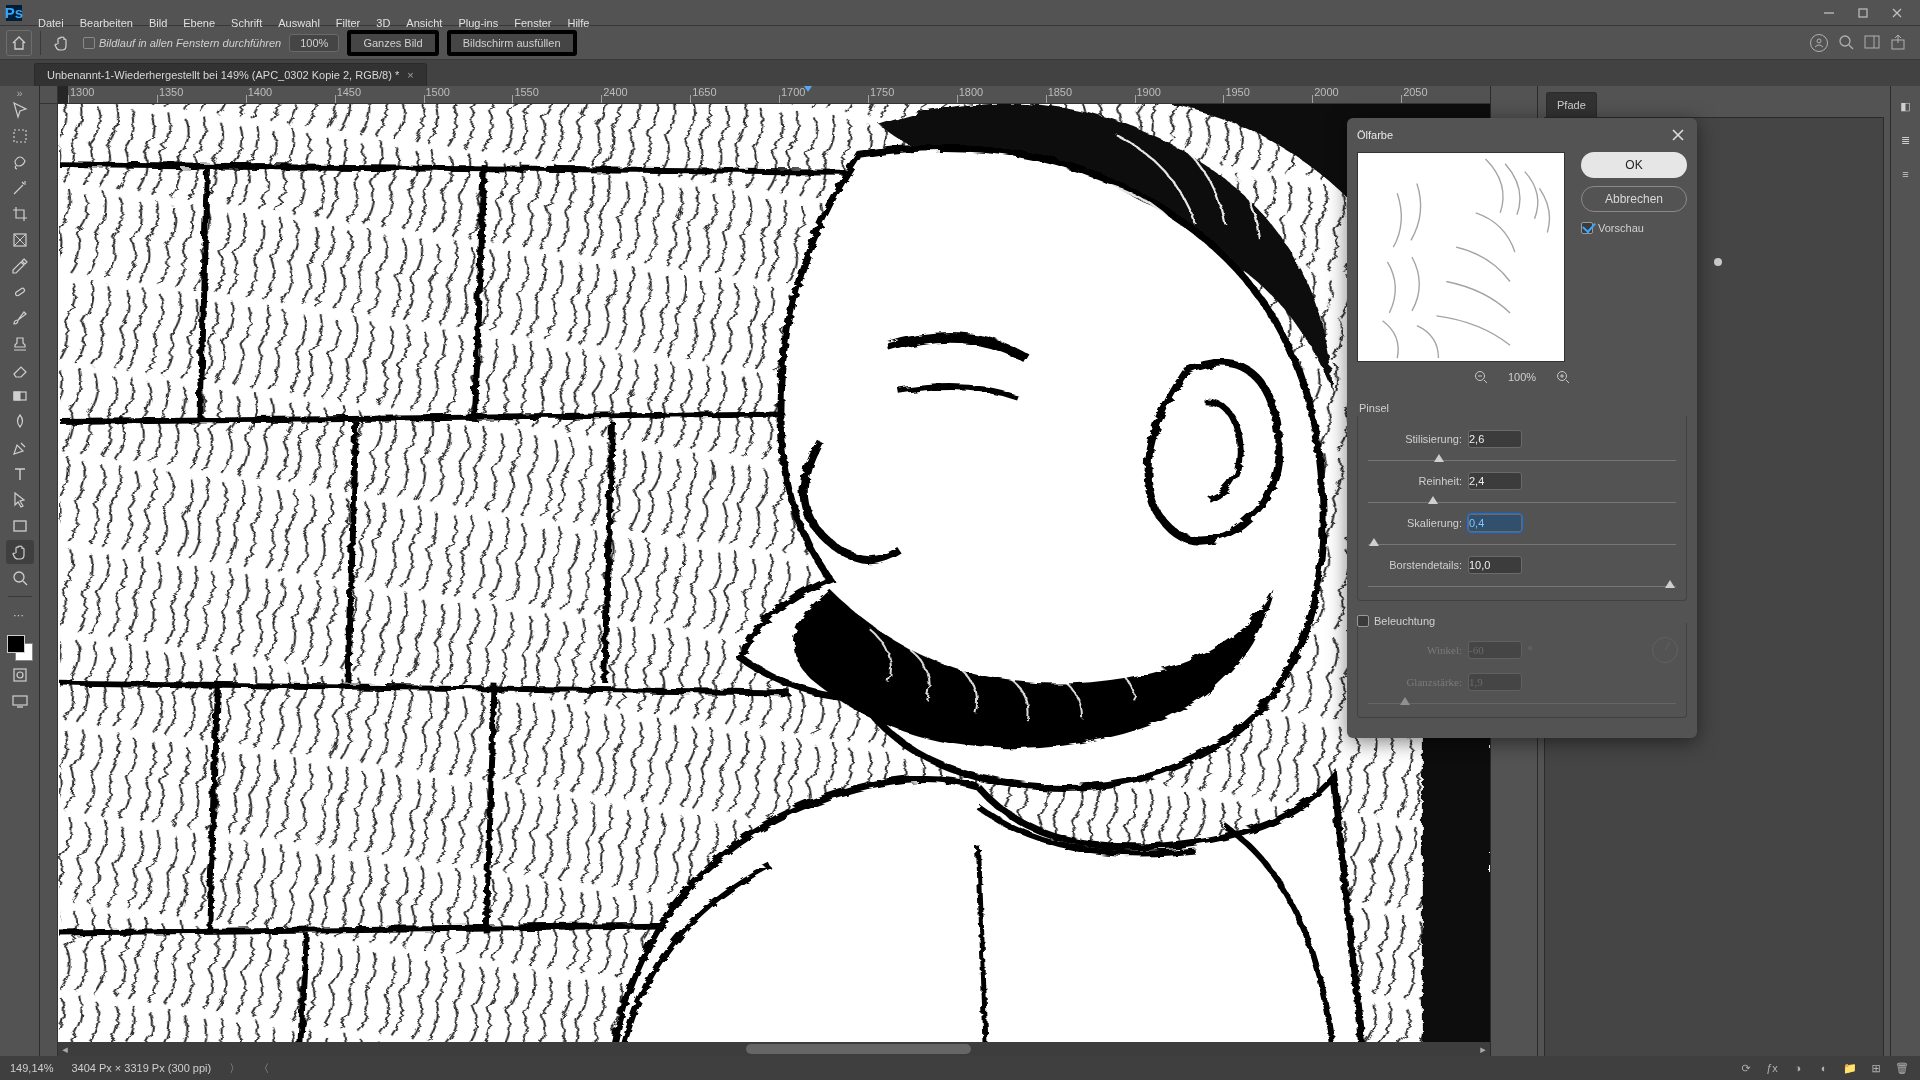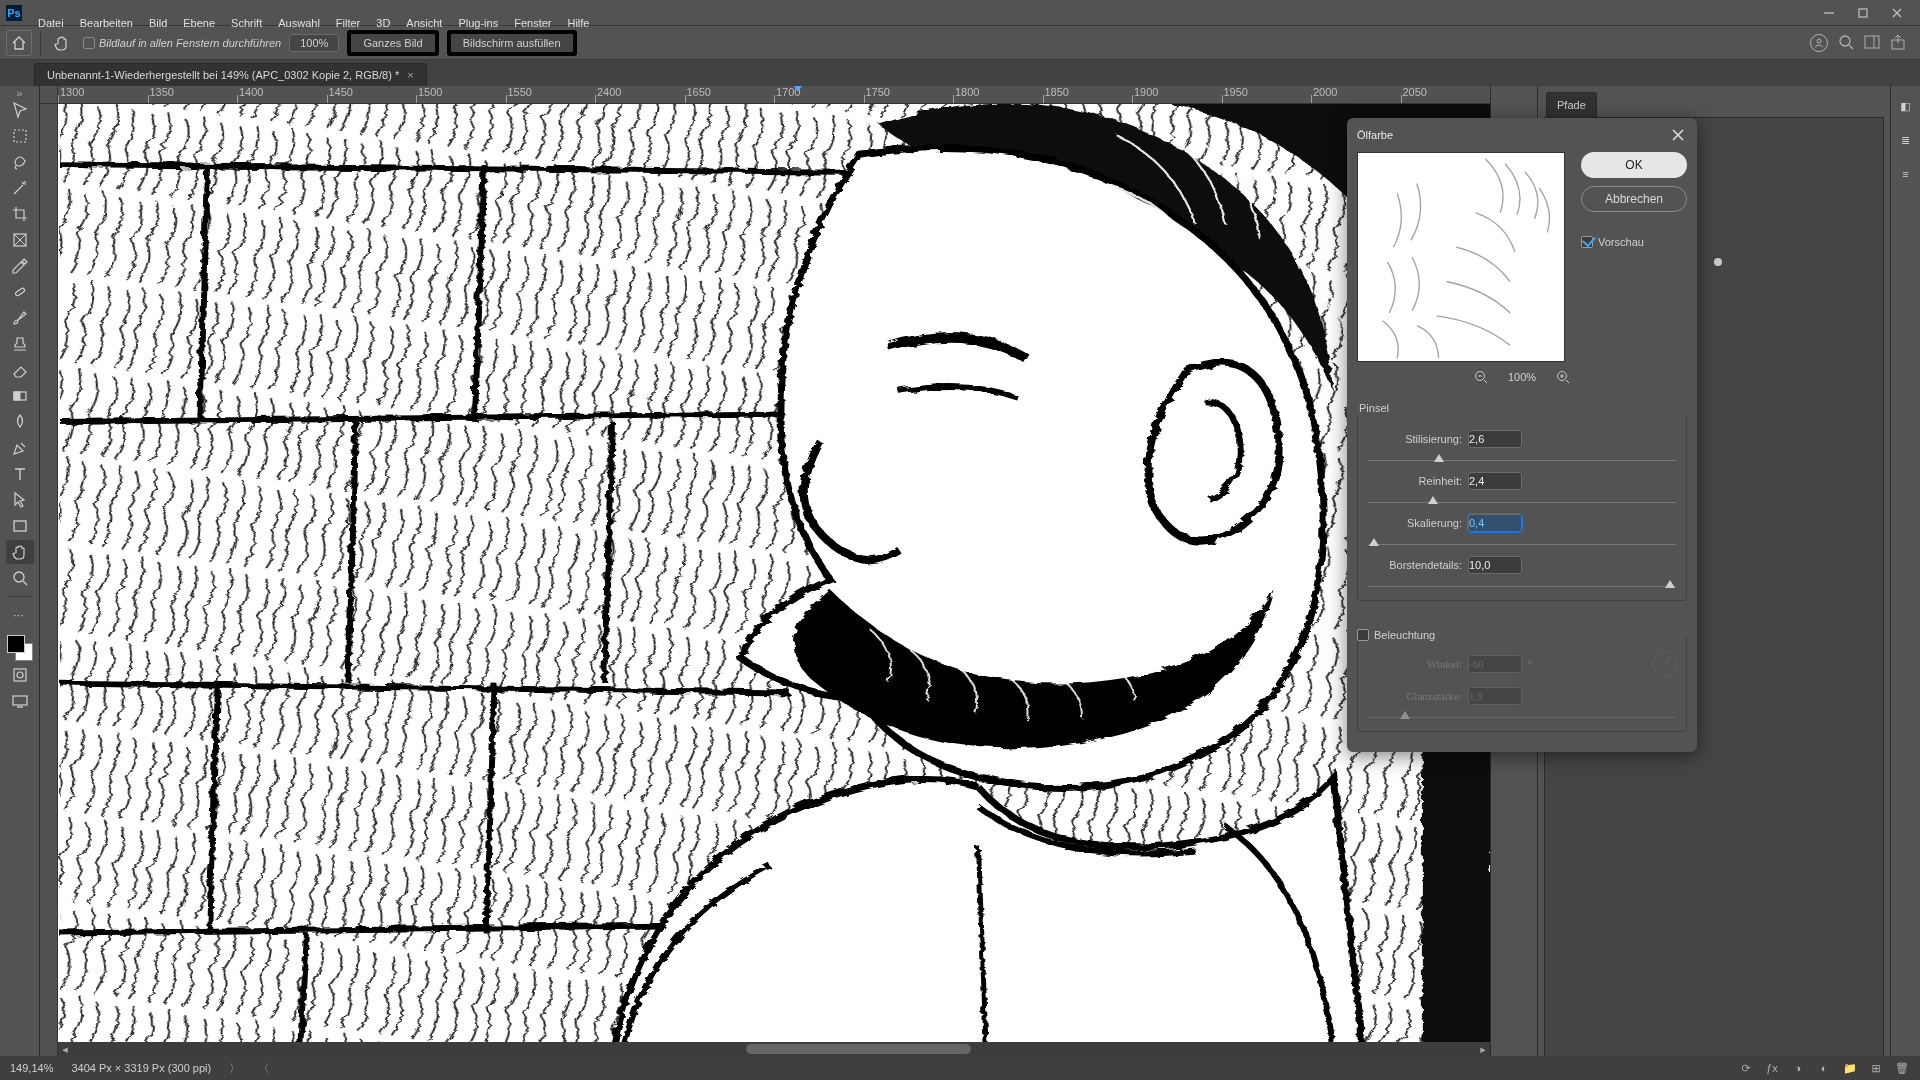--- a/index.html
+++ b/index.html
@@ -1,20 +1,20 @@
 <!DOCTYPE html>
 <html><head>
 <meta charset="utf-8">
 <style>
 * { margin: 0; padding: 0; box-sizing: border-box; font-family: "Segoe UI", Arial, sans-serif; font-size: 11px; user-select: none; }
 body { width: 1920px; height: 1080px; background: #323232; overflow: hidden; color: #d0d0d0; }
 
 
 #menubar { height: 25px; background: #535353; display: flex; align-items: center; padding: 0 6px; }
-#menubar .ps-logo { width: 16px; height: 16px; background: #001e36; color: #31a8ff; display: flex; align-items: center; justify-content: center; font-weight: bold; font-size: 11px; margin-right: 8px; }
+#menubar .ps-logo { width: 16px; height: 16px; background: #001e36; color: #31a8ff; display: flex; align-items: center; justify-content: center; font-weight: bold; font-size: 15px; margin-right: 8px; }
 #menubar .menu-item { padding: 0 8px; line-height: 25px; color: #e0e0e0; cursor: default; margin-top: 22px; }
 #menubar .spacer { flex: 1; }
 #menubar .win-btn { width: 34px; height: 25px; display: flex; align-items: center; justify-content: center; color: #c0c0c0; }
 #menubar .win-btn svg { stroke: #c0c0c0; fill: none; }
 
 
 #optbar { height: 35px; background: #535353; border-top: 1px solid #383838; border-bottom: 1px solid #383838; display: flex; align-items: center; padding: 0 6px; gap: 8px; }
 #optbar .home-btn { width: 26px; height: 26px; border: 1px solid #6e6e6e; border-radius: 3px; display:flex; align-items:center; justify-content:center; }
 #optbar .tool-icon { width: 26px; height: 26px; display:flex; align-items:center; justify-content:center; }
 #optbar .checkbox { display:flex; align-items:center; gap:4px; color:#d0d0d0;font-style:italic; }
@@ -37,21 +37,21 @@
 #toolbox .toolbtn { width:28px; height:24px; display:flex; align-items:center; justify-content:center; border-radius:3px; }
 #toolbox .toolbtn svg { stroke:#cfcfcf; fill:none; }
 #toolbox .toolbtn.sel { background:#3f3f3f; }
 #toolbox .swatch { margin-top:6px; position:relative; width:26px; height:26px; }
 #toolbox .swatch .fg{ position:absolute; top:0; left:0; width:18px;height:18px;background:#000;border:1px solid #ccc;}
 #toolbox .swatch .bg{ position:absolute; bottom:0; right:0; width:18px;height:18px;background:#fff;border:1px solid #888;}
 #toolbox .divider { width:24px;height:1px;background:#3a3a3a;margin:4px 0;}
 
 
 #canvas-area { flex:1; background:#262626; position:relative; overflow:hidden; }
-#ruler-h { position:absolute; top:0; left:18px; right:0; height:18px; background:#525252; border-bottom:1px solid #333; display:flex; color:#bcbcbc; font-size:9px; align-items:flex-end; }
+#ruler-h { position:absolute; top:0; left:28px; right:0; height:18px; background:#525252; border-bottom:1px solid #333; display:flex; color:#bcbcbc; font-size:9px; align-items:flex-end; }
 #ruler-h .tick { flex:1; position:relative; padding-left:2px; height:100%; }
 #ruler-h .tick:before { content:""; position:absolute; left:0; bottom:0; width:1px; height:8px; background:#a0a0a0; }
 #ruler-v { position:absolute; top:18px; left:0; bottom:0; width:18px; background:#525252; border-right:1px solid #333;}
 #ruler-corner { position:absolute; top:0; left:0; width:18px; height:18px; background:#525252; border-right:1px solid #333; border-bottom:1px solid #333;}
 #canvas-img { position:absolute; top:18px; left:18px; right:0; bottom:14px; background:#fff; }
 #canvas-img svg { width:100%; height:100%; }
 #hscroll { position:absolute; bottom:0; left:18px; right:0; height:14px; background:#3d3d3d; display:flex; align-items:center;}
 #hscroll .arrow{ width:14px;height:14px;display:flex;align-items:center;justify-content:center;color:#aaa;}
 #hscroll .track{ flex:1; height:14px; position:relative;}
 #hscroll .thumb{ position:absolute; top:2px; height:10px; left:48%; width:16%; background:#666; border-radius:5px;}
@@ -75,21 +75,21 @@
 #dlg .titlebar{ display:flex; align-items:center; padding:8px 10px; font-size:12px;}
 #dlg .titlebar .title{ flex:1; color:#e8e8e8; }
 #dlg .titlebar .close{ width:18px;height:18px; display:flex;align-items:center;justify-content:center; color:#ddd;}
 #dlg .body{ padding:0 10px 14px; }
 #dlg .row{ display:flex; gap:16px; }
 #dlg .preview{ width:208px; height:210px; background:#fff; border:1px solid #333; position:relative; overflow:hidden;}
 #dlg .preview svg { width:100%; height:100%; }
 #dlg .side{ flex:1; display:flex; flex-direction:column; gap:8px; }
 #dlg .ps-btn-primary{ background:#e6e6e6; color:#222; border:none; border-radius:14px; padding:6px 0; text-align:center; font-size:12px;}
 #dlg .ps-btn{ background:#535353; color:#d8d8d8; border:1px solid #8a8a8a; border-radius:14px; padding:5px 0; text-align:center; font-size:12px;}
-#dlg .chk{ display:flex; align-items:center; gap:5px; margin-top:16px;}
+#dlg .chk{ display:flex; align-items:center; gap:5px; margin-top:2px;}
 #dlg .chk .box{ width:12px;height:12px; border:1px solid #999; background:#3b3b3b; position:relative; border-radius:2px;}
 #dlg .chk.checked .box:after{ content:""; position:absolute; left:1px; top:-1px; width:10px; height:6px; border-left:2px solid #3ba7ff; border-bottom:2px solid #3ba7ff; transform:rotate(-48deg);}
 #dlg .zoomrow{ display:flex; justify-content:center; gap:18px; padding:6px 0; align-items:center;}
 #dlg .zbtn{ width:18px;height:18px;display:flex;align-items:center;justify-content:center; color:#cacaca;}
 #dlg .group{ padding:6px 0;}
 #dlg .group .gname{ font-size:11px; margin:4px 0 6px 2px;}
 #dlg .param{ display:flex; align-items:center; margin:6px 0 2px; gap:6px;}
 #dlg .param .plabel{ text-align:right; width:96px; color:#cfcfcf;}
 #dlg .param .pval{ width:54px; background:#3c3c3c; border:1px solid #6a6a6a; border-radius:3px; padding:2px 0; color:#eee;}
 #dlg .param .pval.focused{ outline:1px solid #1473e6; color:#7fc3ff; background:#30506d;}

